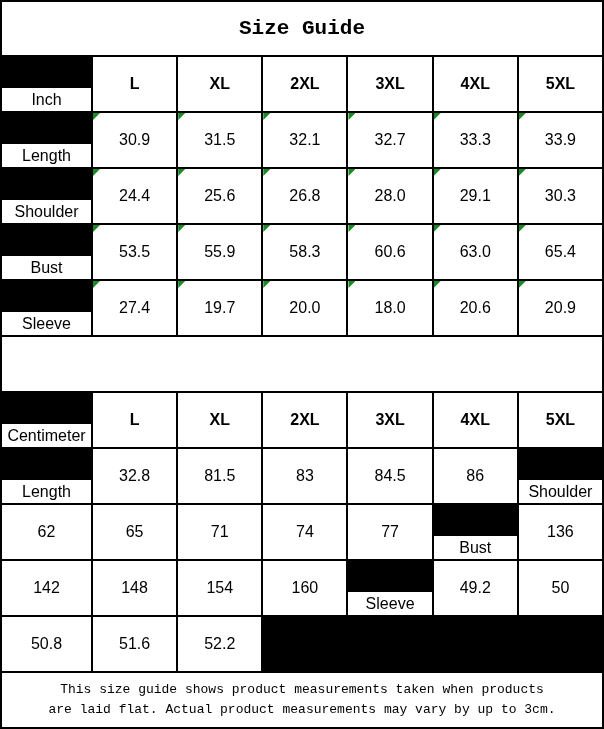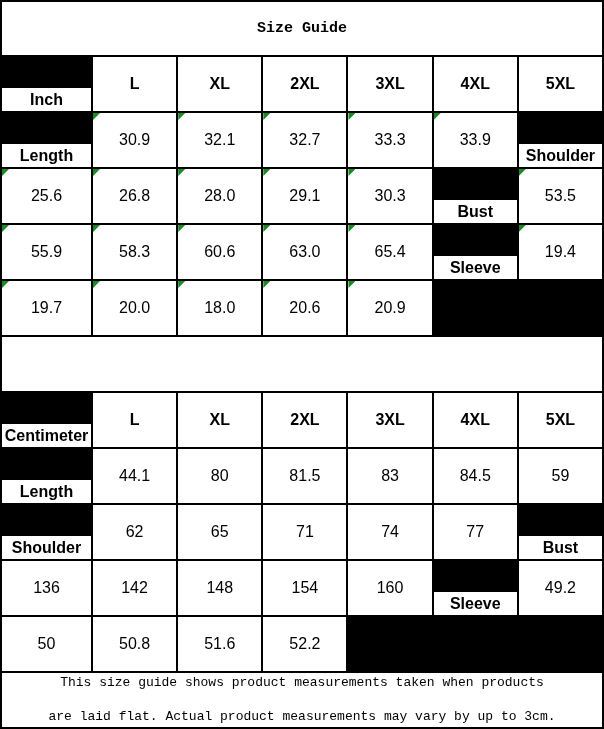--- a/index.html
+++ b/index.html
@@ -7,28 +7,28 @@
     width:604px;height:729px;box-sizing:border-box;
     display:grid;
     grid-template-columns:89px repeat(6,1fr);
     grid-template-rows:53px repeat(12,54px);
     gap:2px;background:#000000;border:2px solid #000000;
     font-family:"Liberation Sans",sans-serif;color:#000000;
   }
   .c{background:#ffffff;display:flex;align-items:center;justify-content:center;
      font-size:16px;overflow:hidden;}
   .full{grid-column:1 / -1;}
-  .lab{font-weight:bold;margin-top:31px;}
+  .lab{font-weight:normal;margin-top:31px;}
   .hdr{font-weight:bold;}
   .v{position:relative;}
   .tri{position:absolute;top:0;left:0;width:7px;height:7px;background:#1a8a23;
        clip-path:polygon(0 0,100% 0,0 100%);}
-  .title{font-family:"Liberation Mono",monospace;font-size:15px;font-weight:bold;}
+  .title{font-family:"Liberation Mono",monospace;font-size:21px;font-weight:bold;}
   .footer{flex-direction:column;font-family:"Liberation Mono",monospace;
-          font-size:13px;line-height:1.55;text-align:center;justify-content:space-between;}
+          font-size:13px;line-height:1.55;text-align:center;}
 </style>
 </head>
 <body>
 
 <div class="sheet">
 
   <div class="c full title">Size Guide</div>
 
   <div class="c lab">Inch</div>
   <div class="c hdr">L</div>
@@ -38,36 +38,44 @@
   <div class="c hdr">4XL</div>
   <div class="c hdr">5XL</div>
 
   <div class="c lab">Length</div>
   <div class="c v">
       <i class="tri"></i>
       <span>30.9</span>
     </div>
   <div class="c v">
       <i class="tri"></i>
+      <span>31.5</span>
+    </div>
+  <div class="c v">
+      <i class="tri"></i>
       <span>32.1</span>
     </div>
   <div class="c v">
       <i class="tri"></i>
       <span>32.7</span>
     </div>
   <div class="c v">
       <i class="tri"></i>
       <span>33.3</span>
     </div>
   <div class="c v">
       <i class="tri"></i>
       <span>33.9</span>
     </div>
 
   <div class="c lab">Shoulder</div>
+  <div class="c v">
+      <i class="tri"></i>
+      <span>24.4</span>
+    </div>
   <div class="c v">
       <i class="tri"></i>
       <span>25.6</span>
     </div>
   <div class="c v">
       <i class="tri"></i>
       <span>26.8</span>
     </div>
   <div class="c v">
       <i class="tri"></i>
@@ -104,21 +112,21 @@
       <span>63.0</span>
     </div>
   <div class="c v">
       <i class="tri"></i>
       <span>65.4</span>
     </div>
 
   <div class="c lab">Sleeve</div>
   <div class="c v">
       <i class="tri"></i>
-      <span>19.4</span>
+      <span>27.4</span>
     </div>
   <div class="c v">
       <i class="tri"></i>
       <span>19.7</span>
     </div>
   <div class="c v">
       <i class="tri"></i>
       <span>20.0</span>
     </div>
   <div class="c v">
@@ -138,26 +146,25 @@
 
   <div class="c lab">Centimeter</div>
   <div class="c hdr">L</div>
   <div class="c hdr">XL</div>
   <div class="c hdr">2XL</div>
   <div class="c hdr">3XL</div>
   <div class="c hdr">4XL</div>
   <div class="c hdr">5XL</div>
 
   <div class="c lab">Length</div>
-  <div class="c">44.1</div>
-  <div class="c">80</div>
+  <div class="c">32.8</div>
   <div class="c">81.5</div>
   <div class="c">83</div>
   <div class="c">84.5</div>
-  <div class="c">59</div>
+  <div class="c">86</div>
 
   <div class="c lab">Shoulder</div>
   <div class="c">62</div>
   <div class="c">65</div>
   <div class="c">71</div>
   <div class="c">74</div>
   <div class="c">77</div>
 
   <div class="c lab">Bust</div>
   <div class="c">136</div>

